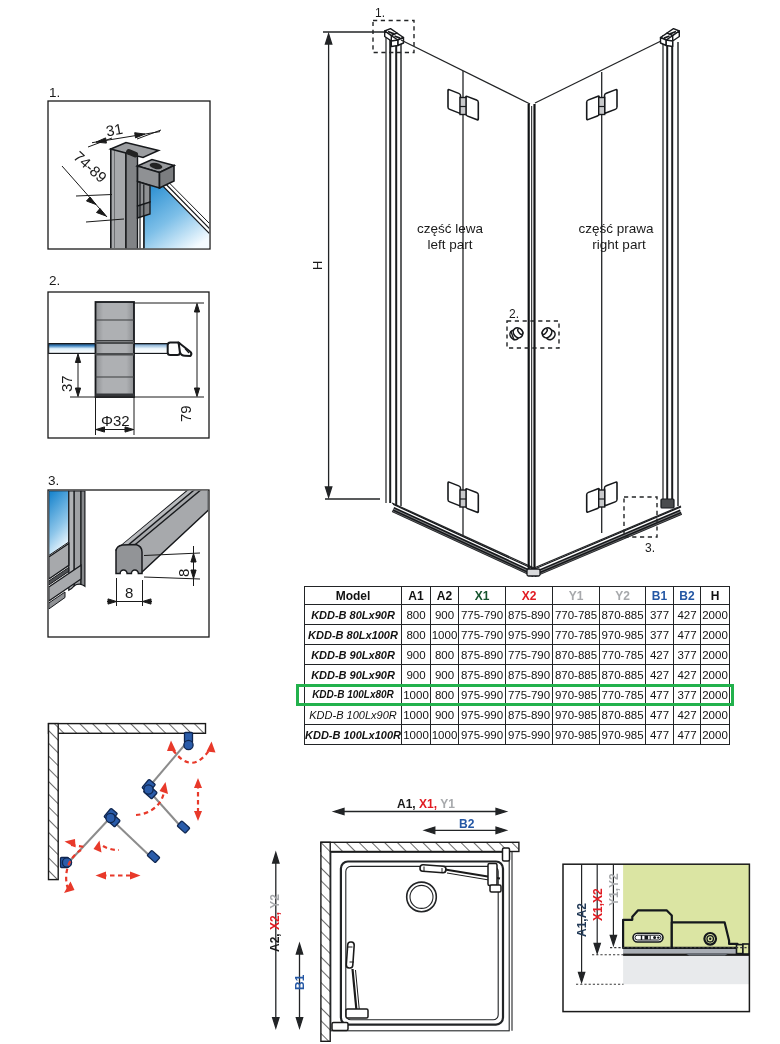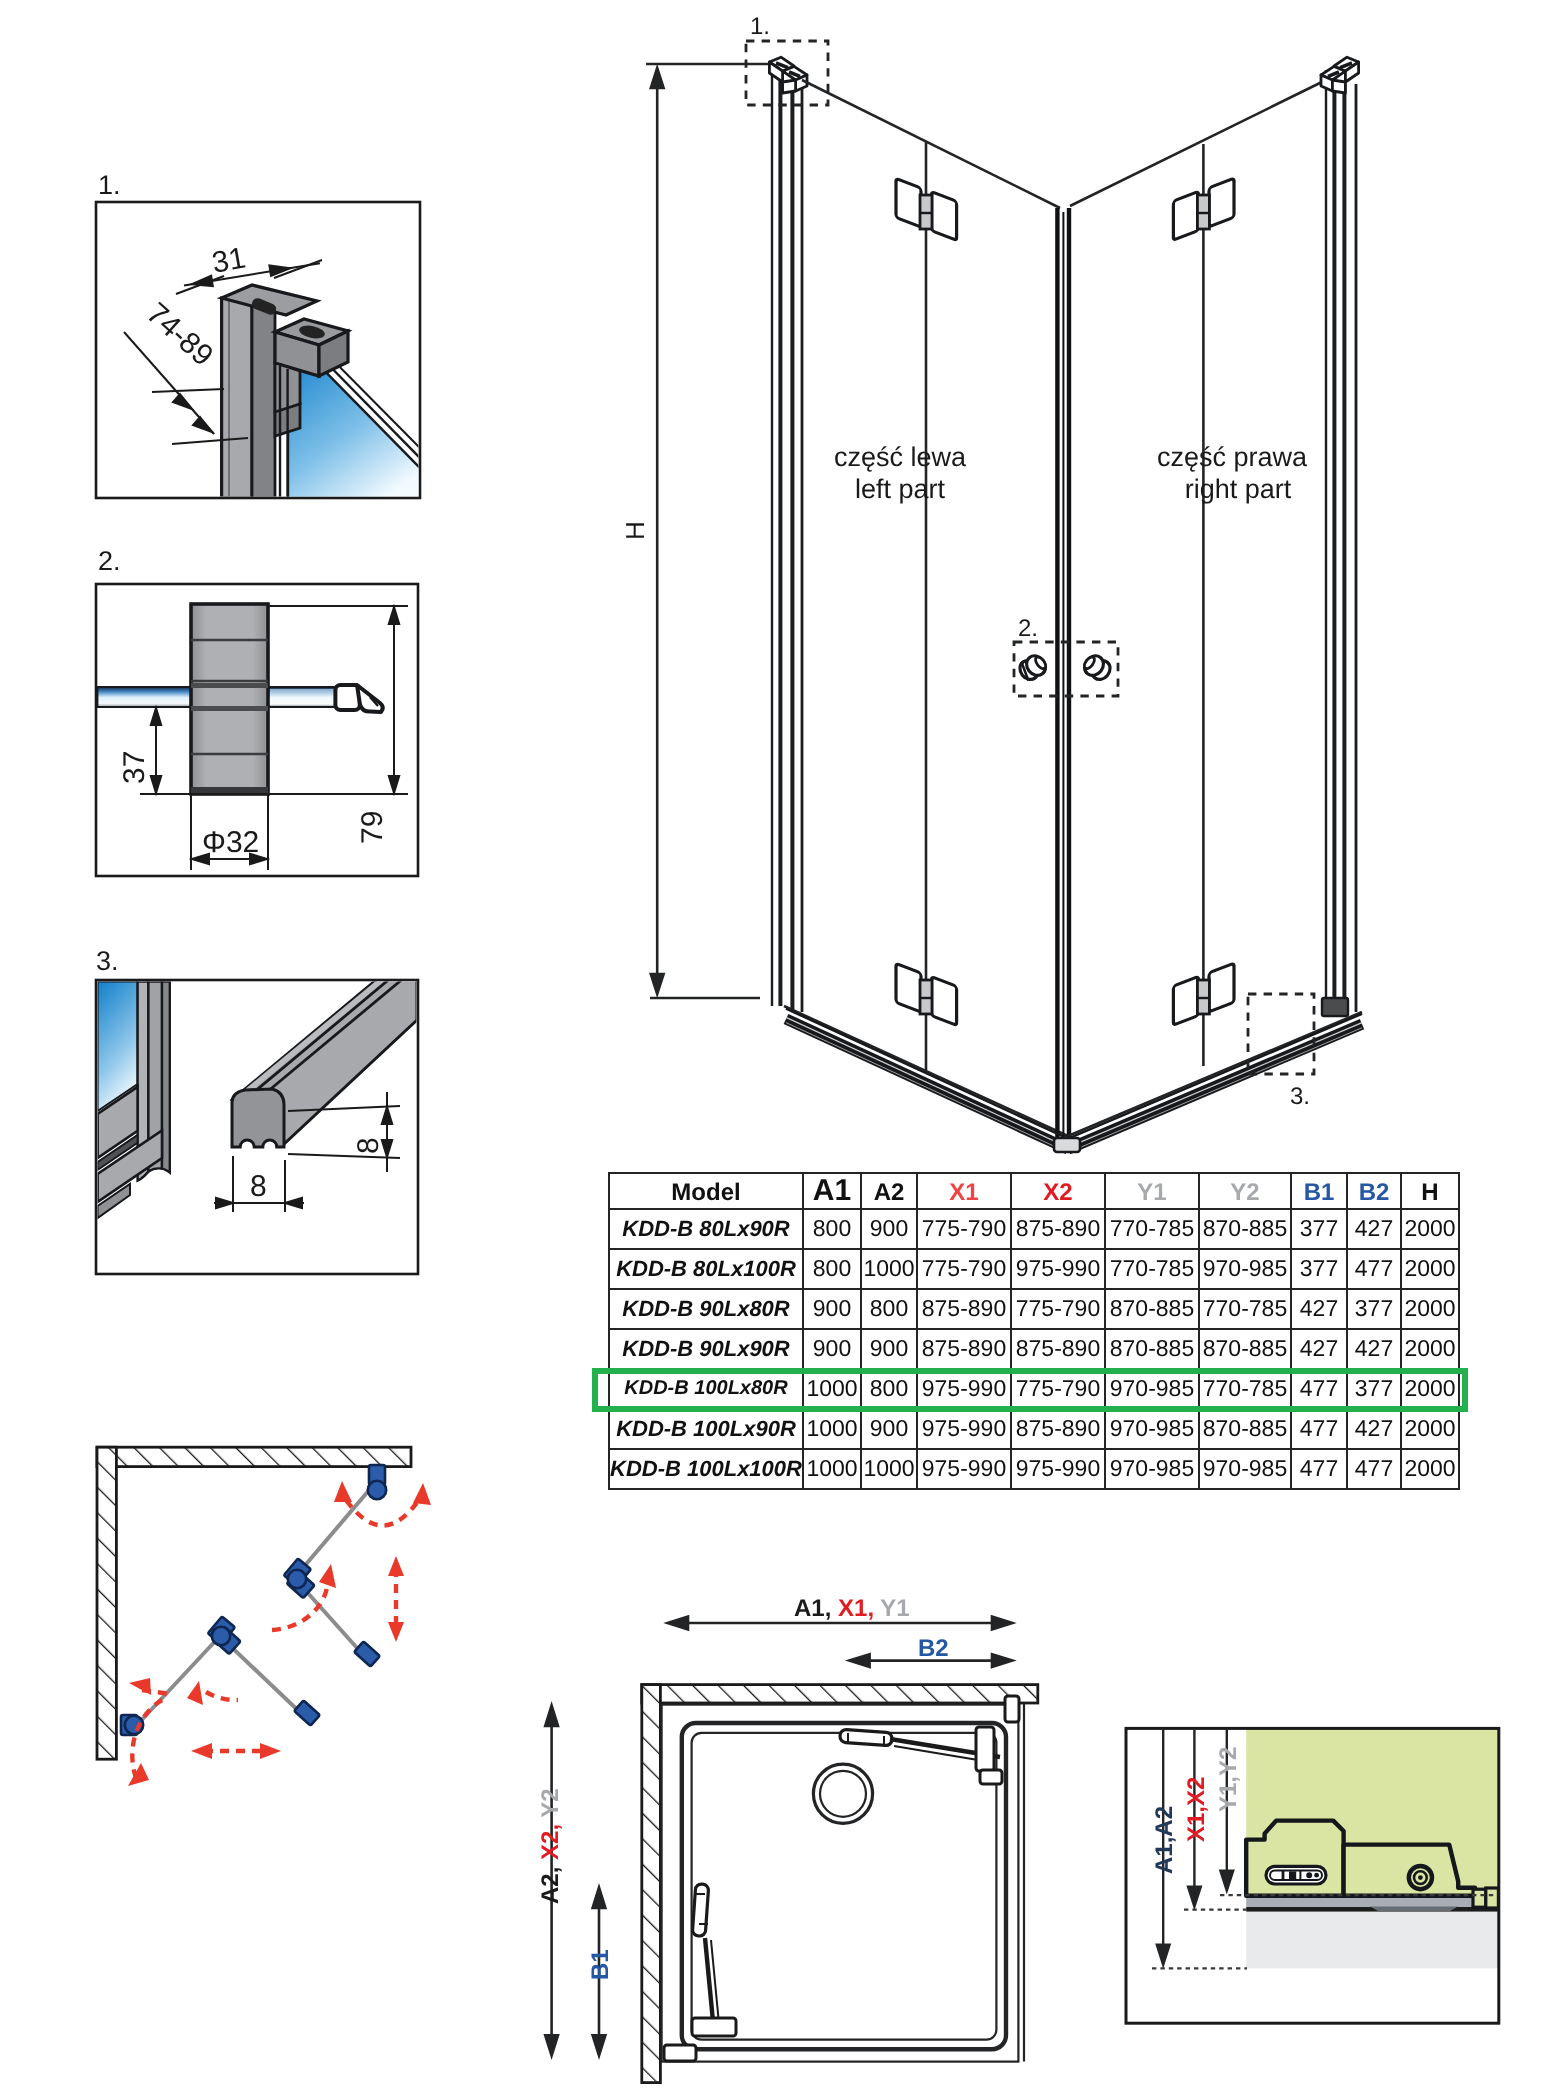--- a/index.html
+++ b/index.html
@@ -353,23 +353,23 @@
           <col style="width:47px;">
           <col style="width:47px;">
           <col style="width:46px;">
           <col style="width:28px;">
           <col style="width:27px;">
           <col style="width:29px;">
         </colgroup>
 <tbody>
           <tr style="height:18px;">
             <td style="border:1.5px solid #222426;text-align:center;font-weight:bold;color:#111;padding:0;font-size:12px;">Model</td>
-            <td style="border:1.5px solid #222426;text-align:center;font-weight:bold;color:#111;padding:0;font-size:15px;">A1</td>
+            <td style="border:1.5px solid #222426;text-align:center;font-weight:bold;color:#111;padding:0;font-size:12px;">A1</td>
             <td style="border:1.5px solid #222426;text-align:center;font-weight:bold;color:#111;padding:0;font-size:12px;">A2</td>
-            <td style="border:1.5px solid #222426;text-align:center;font-weight:bold;color:#ef4444;padding:0;font-size:12px;">X1</td>
+            <td style="border:1.5px solid #222426;text-align:center;font-weight:bold;color:#14532d;padding:0;font-size:12px;">X1</td>
             <td style="border:1.5px solid #222426;text-align:center;font-weight:bold;color:#e11b22;padding:0;font-size:12px;">X2</td>
             <td style="border:1.5px solid #222426;text-align:center;font-weight:bold;color:#a7a9ac;padding:0;font-size:12px;">Y1</td>
             <td style="border:1.5px solid #222426;text-align:center;font-weight:bold;color:#a7a9ac;padding:0;font-size:12px;">Y2</td>
             <td style="border:1.5px solid #222426;text-align:center;font-weight:bold;color:#2457a4;padding:0;font-size:12px;">B1</td>
             <td style="border:1.5px solid #222426;text-align:center;font-weight:bold;color:#2457a4;padding:0;font-size:12px;">B2</td>
             <td style="border:1.5px solid #222426;text-align:center;font-weight:bold;color:#111;padding:0;font-size:12px;">H</td>
           </tr>
 <tr style="height:20px;">
             <td style="border:1.5px solid #222426;text-align:center;font-weight:bold;font-style:italic;padding:0;font-size:11px;">KDD-B 80Lx90R</td>
             <td style="border:1.5px solid #222426;text-align:center;padding:0;">800</td>
@@ -424,21 +424,21 @@
             <td style="border:1.5px solid #222426;text-align:center;padding:0;">800</td>
             <td style="border:1.5px solid #222426;text-align:center;padding:0;">975-990</td>
             <td style="border:1.5px solid #222426;text-align:center;padding:0;">775-790</td>
             <td style="border:1.5px solid #222426;text-align:center;padding:0;">970-985</td>
             <td style="border:1.5px solid #222426;text-align:center;padding:0;">770-785</td>
             <td style="border:1.5px solid #222426;text-align:center;padding:0;">477</td>
             <td style="border:1.5px solid #222426;text-align:center;padding:0;">377</td>
             <td style="border:1.5px solid #222426;text-align:center;padding:0;">2000</td>
           </tr>
 <tr style="height:20px;">
-            <td style="border:1.5px solid #222426;text-align:center;font-weight:bold;font-style:italic;padding:0;font-size:11px;">KDD-B 100Lx90R</td>
+            <td style="border:1.5px solid #222426;text-align:center;font-weight:normal;font-style:italic;padding:0;font-size:11px;">KDD-B 100Lx90R</td>
             <td style="border:1.5px solid #222426;text-align:center;padding:0;">1000</td>
             <td style="border:1.5px solid #222426;text-align:center;padding:0;">900</td>
             <td style="border:1.5px solid #222426;text-align:center;padding:0;">975-990</td>
             <td style="border:1.5px solid #222426;text-align:center;padding:0;">875-890</td>
             <td style="border:1.5px solid #222426;text-align:center;padding:0;">970-985</td>
             <td style="border:1.5px solid #222426;text-align:center;padding:0;">870-885</td>
             <td style="border:1.5px solid #222426;text-align:center;padding:0;">477</td>
             <td style="border:1.5px solid #222426;text-align:center;padding:0;">427</td>
             <td style="border:1.5px solid #222426;text-align:center;padding:0;">2000</td>
           </tr>

